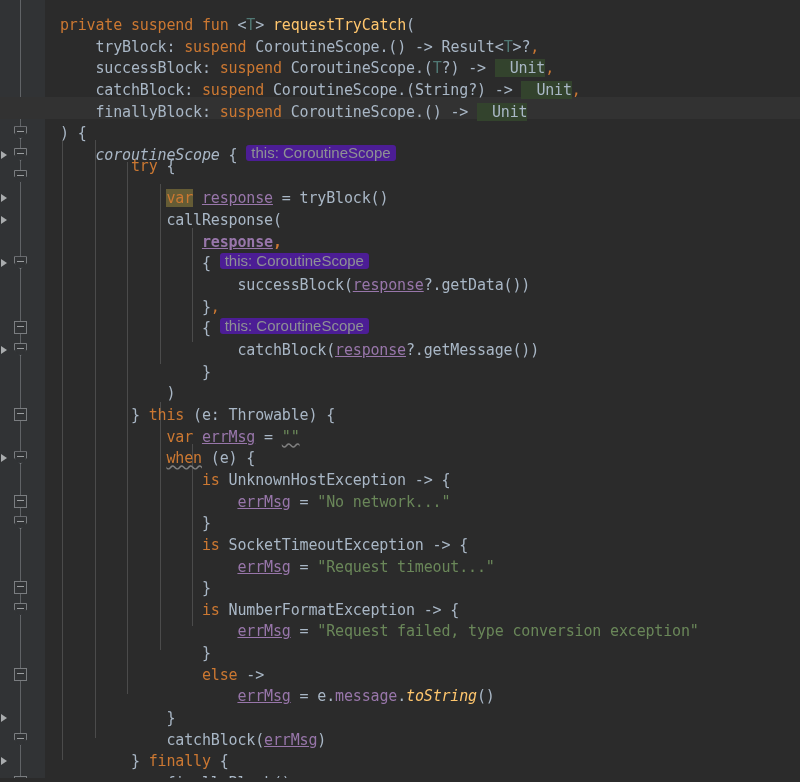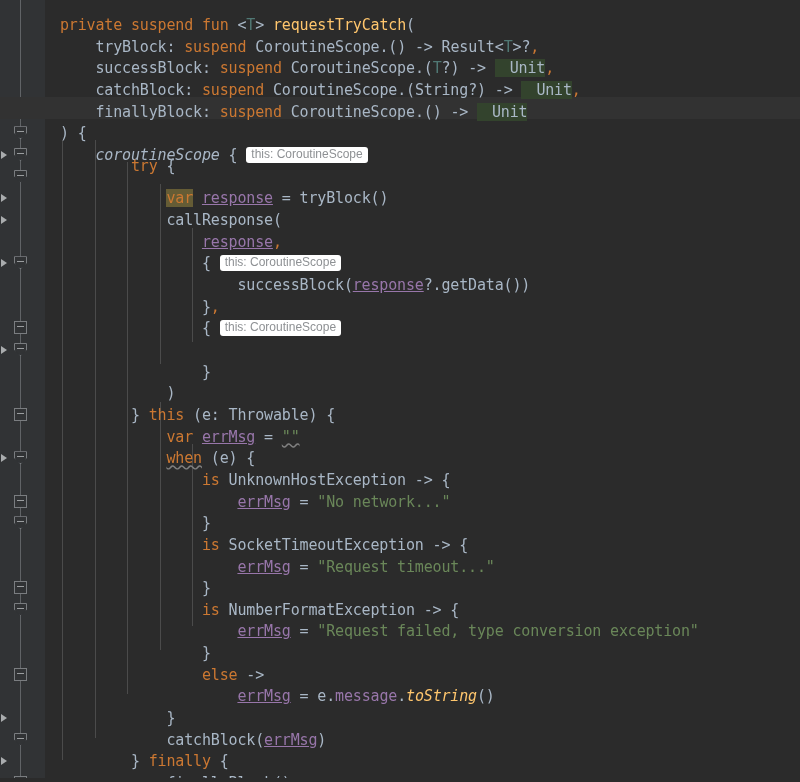--- a/index.html
+++ b/index.html
@@ -135,25 +135,25 @@
     color: #cc7832;
   }
   .squiggle {
     text-decoration: underline wavy #808080;
     text-decoration-skip-ink: none;
   }
 
   
   .hint {
     display: inline-block;
-    background: #ffffff;
+    background: #4c1d95;
     color: #8e9194;
     border-radius: 3px;
     font-family: "Liberation Sans", sans-serif;
-    font-size: 12px;
+    font-size: 15px;
     line-height: 15px;
     padding: 0 5px 1px 5px;
     vertical-align: 2px;
     letter-spacing: 0;
   }
 
   
   #watermark {
     position: absolute;
     right: 10px;
@@ -215,25 +215,26 @@
   <div class="code-line" style="top: 14px; left: 15px;"><span class="kw">private</span> <span class="kw">suspend</span> <span class="kw">fun</span> <span class="brc">&lt;</span><span class="gen">T</span><span class="brc">&gt;</span> <span class="fn">requestTryCatch</span><span class="brc">(</span></div>
       <div class="code-line" style="top: 35.66px; left: 15px;">    <span class="txt">tryBlock</span><span class="brc">:</span> <span class="kw">suspend</span> <span class="txt">CoroutineScope</span><span class="brc">.</span><span class="brc">(</span><span class="brc">)</span> <span class="brc">-</span><span class="brc">&gt;</span> <span class="txt">Result</span><span class="brc">&lt;</span><span class="gen">T</span><span class="brc">&gt;</span><span class="brc">?</span><span class="kw">,</span></div>
       <div class="code-line" style="top: 57.32px; left: 15px;">    <span class="txt">successBlock</span><span class="brc">:</span> <span class="kw">suspend</span> <span class="txt">CoroutineScope</span><span class="brc">.</span><span class="brc">(</span><span class="gen">T</span><span class="brc">?</span><span class="brc">)</span> <span class="brc">-</span><span class="brc">&gt;</span> <span class="hl-unit">Unit</span><span class="kw">,</span></div>
       <div class="code-line" style="top: 78.98px; left: 15px;">    <span class="txt">catchBlock</span><span class="brc">:</span> <span class="kw">suspend</span> <span class="txt">CoroutineScope</span><span class="brc">.</span><span class="brc">(</span><span class="txt">String</span><span class="brc">?</span><span class="brc">)</span> <span class="brc">-</span><span class="brc">&gt;</span> <span class="hl-unit">Unit</span><span class="kw">,</span></div>
       <div class="code-line" style="top: 100.64px; left: 15px;">    <span class="txt">finallyBlock</span><span class="brc">:</span> <span class="kw">suspend</span> <span class="txt">CoroutineScope</span><span class="brc">.</span><span class="brc">(</span><span class="brc">)</span> <span class="brc">-</span><span class="brc">&gt;</span> <span class="hl-unit">Unit</span></div>
       <div class="code-line" style="top: 122.3px; left: 15px;"><span class="brc">)</span> <span class="brc">{</span></div>
       <div class="code-line" style="top: 143.96px; left: 15px;">    <span class="coro">coroutineScope</span> <span class="brc">{</span> <span class="hint">this: CoroutineScope</span></div>
       <div class="code-line" style="top: 155px; left: 15px;">        <span class="kw">try</span> <span class="brc">{</span></div>
       <div class="code-line" style="top: 187.28px; left: 15px;">            <span class="hl-var">var</span> <span class="declp">response</span> <span class="brc">=</span> <span class="txt">tryBlock</span><span class="brc">(</span><span class="brc">)</span></div>
       <div class="code-line" style="top: 208.94px; left: 15px;">            <span class="txt">callResponse</span><span class="brc">(</span></div>
-      <div class="code-line" style="top: 230.6px; left: 15px;">                <span class="declp">response</span><span class="kw">,</span></div>
+      <div class="code-line" style="top: 230.6px; left: 15px; font-weight: bold;">                <span class="declp">response</span><span class="kw">,</span></div>
       <div class="code-line" style="top: 252.26px; left: 15px;">                <span class="brc">{</span> <span class="hint">this: CoroutineScope</span></div>
       <div class="code-line" style="top: 273.92px; left: 15px;">                    <span class="txt">successBlock</span><span class="brc">(</span><span class="declp">response</span><span class="brc">?</span><span class="brc">.</span><span class="txt">getData</span><span class="brc">(</span><span class="brc">)</span><span class="brc">)</span></div>
       <div class="code-line" style="top: 295.58px; left: 15px;">                <span class="brc">}</span><span class="kw">,</span></div>
       <div class="code-line" style="top: 317.24px; left: 15px;">                <span class="brc">{</span> <span class="hint">this: CoroutineScope</span></div>
+      <div class="code-line" style="top: 338.9px; left: 15px;">                    <span class="txt">catchBlock</span><span class="brc">(</span><span class="declp">response</span><span class="brc">?</span><span class="brc">.</span><span class="txt">getMessage</span><span class="brc">(</span><span class="brc">)</span><span class="brc">)</span></div>
       <div class="code-line" style="top: 360.56px; left: 15px;">                <span class="brc">}</span></div>
       <div class="code-line" style="top: 382.22px; left: 15px;">            <span class="brc">)</span></div>
       <div class="code-line" style="top: 403.88px; left: 15px;">        <span class="brc">}</span> <span class="kw">this</span> <span class="brc">(</span><span class="txt">e</span><span class="brc">:</span> <span class="txt">Throwable</span><span class="brc">)</span> <span class="brc">{</span></div>
       <div class="code-line" style="top: 425.54px; left: 15px;">            <span class="kw">var</span> <span class="declp">errMsg</span> <span class="brc">=</span> <span class="str squiggle">""</span></div>
       <div class="code-line" style="top: 447.2px; left: 15px;">            <span class="kw squiggle">when</span> <span class="brc">(</span><span class="txt">e</span><span class="brc">)</span> <span class="brc">{</span></div>
       <div class="code-line" style="top: 468.86px; left: 15px;">                <span class="kw">is</span> <span class="txt">UnknownHostException</span> <span class="brc">-</span><span class="brc">&gt;</span> <span class="brc">{</span></div>
       <div class="code-line" style="top: 490.52px; left: 15px;">                    <span class="declp">errMsg</span> <span class="brc">=</span> <span class="str">"No network..."</span></div>
       <div class="code-line" style="top: 512.18px; left: 15px;">                <span class="brc">}</span></div>
       <div class="code-line" style="top: 533.84px; left: 15px;">                <span class="kw">is</span> <span class="txt">SocketTimeoutException</span> <span class="brc">-</span><span class="brc">&gt;</span> <span class="brc">{</span></div>
       <div class="code-line" style="top: 555.5px; left: 15px;">                    <span class="declp">errMsg</span> <span class="brc">=</span> <span class="str">"Request timeout..."</span></div>

